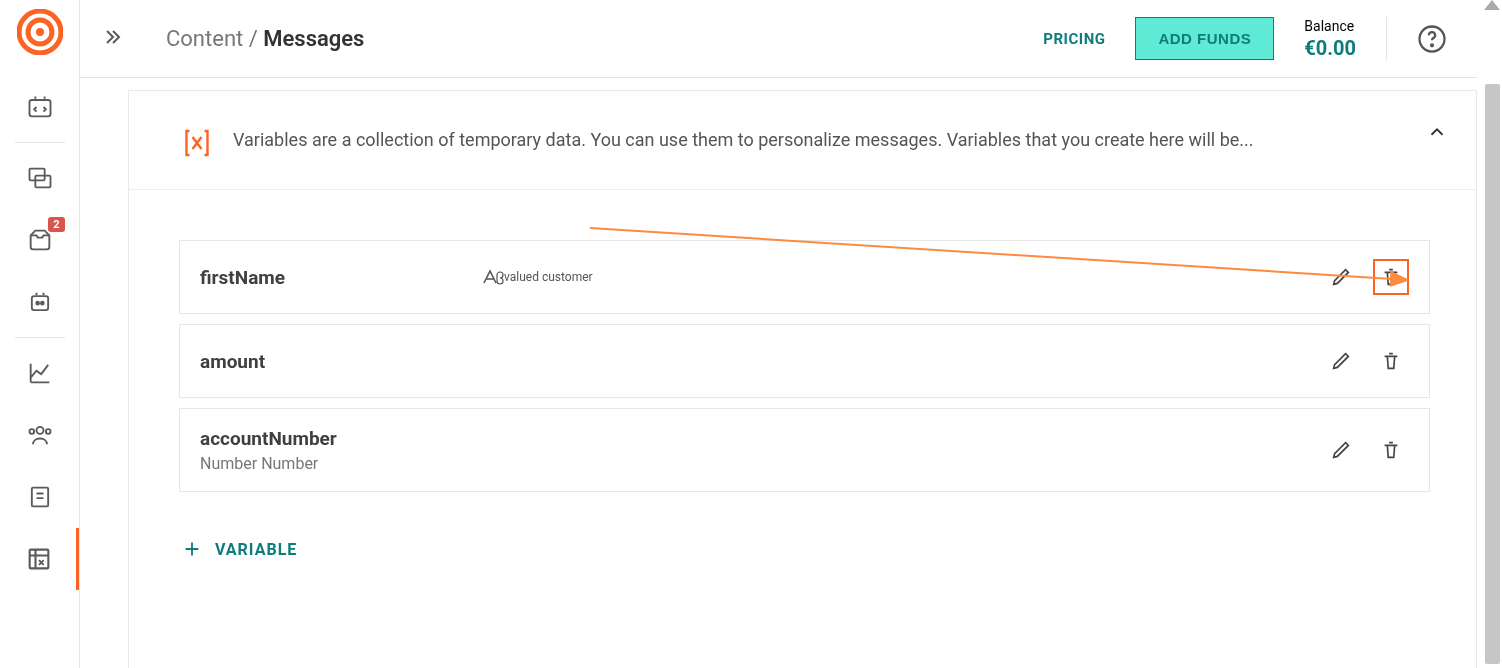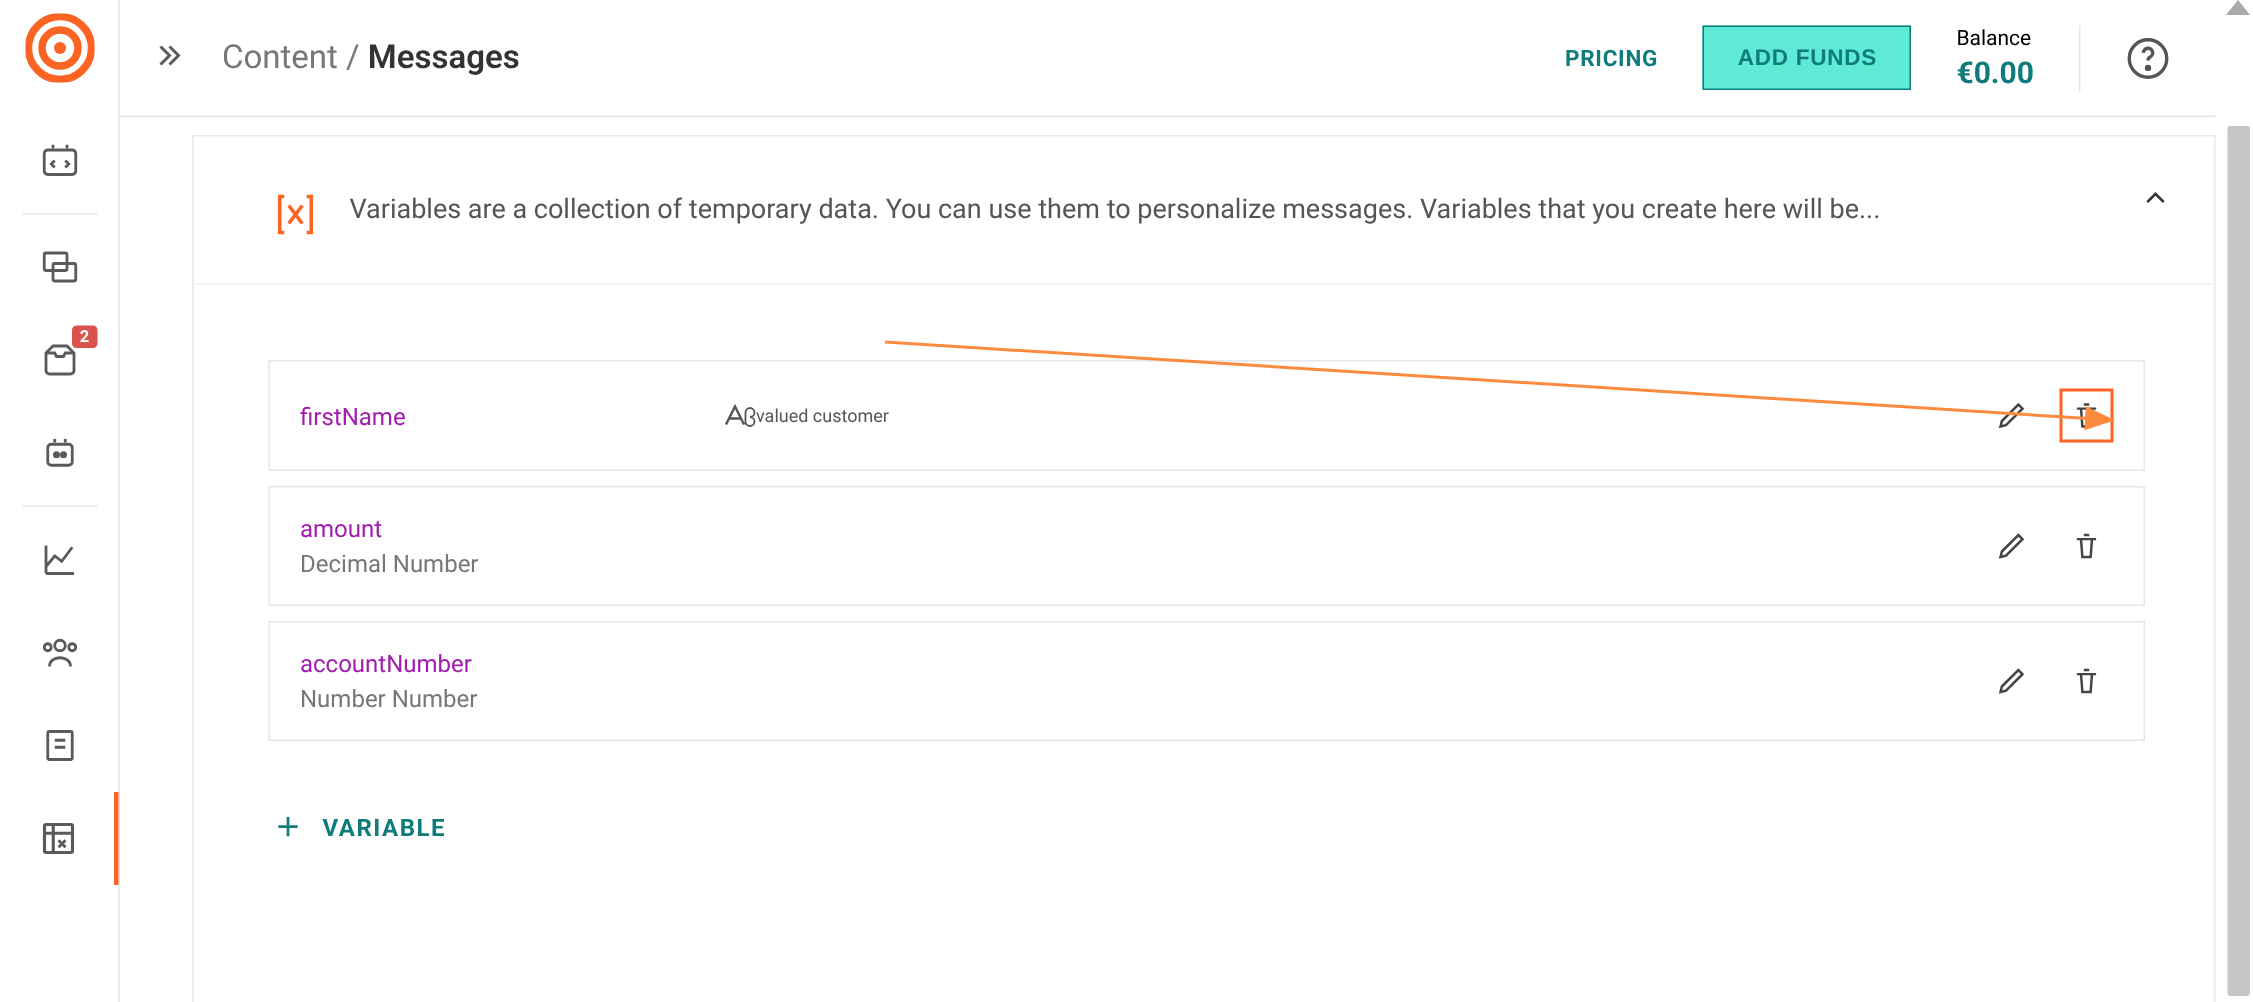--- a/index.html
+++ b/index.html
@@ -73,21 +73,21 @@
     display: flex;
     align-items: center;
     padding-left: 20px;
     border-bottom: 1px solid #e5e5e5;
   }
   .expand-icon {
     color: #5a5a5a;
     cursor: pointer;
   }
   .breadcrumb {
-    margin-left: 24px;
+    margin-left: 42px;
     font-size: 22px;
     color: #333;
   }
   .breadcrumb .light { color: #777; font-weight: 400;}
   .breadcrumb .strong { color: #333; font-weight: 600;}
   .topbar-right {
     margin-left: auto;
     display: flex;
     align-items: center;
     gap: 30px;
@@ -168,23 +168,23 @@
     display: flex;
     align-items: center;
     margin-bottom: 10px;
     position: relative;
   }
   .var-col-left {
     width: 280px;
     flex-shrink: 0;
   }
   .var-name {
-    font-size: 16px;
-    font-weight: 400;
-    color: #a21caf;
+    font-size: 19px;
+    font-weight: 700;
+    color: #404040;
   }
   .var-type {
     font-size: 16px;
     color: #777;
     margin-top: 4px;
   }
   .var-col-mid {
     display: flex;
     align-items: center;
     font-size: 12px;
@@ -389,21 +389,20 @@
           </div>
           <div class="icon-btn highlight">
             <svg width="22" height="22" viewBox="0 0 24 24" fill="none" stroke="currentColor" stroke-width="1.8">
               <path d="M5 7h14M10 4h4M8 7l1 13h6l1-13"></path>
             </svg>
           </div>
         </div>
       </div><div class="var-row">
         <div class="var-col-left">
           <div class="var-name">amount</div>
-          <div class="var-type">Decimal Number</div>
         </div>
         <div class="var-col-right">
           <div class="icon-btn">
             <svg width="22" height="22" viewBox="0 0 24 24" fill="none" stroke="currentColor" stroke-width="1.8">
               <path d="M4 20l4-1L20 7l-3-3L5 16z"></path>
             </svg>
           </div>
           <div class="icon-btn">
             <svg width="22" height="22" viewBox="0 0 24 24" fill="none" stroke="currentColor" stroke-width="1.8">
               <path d="M5 7h14M10 4h4M8 7l1 13h6l1-13"></path>

